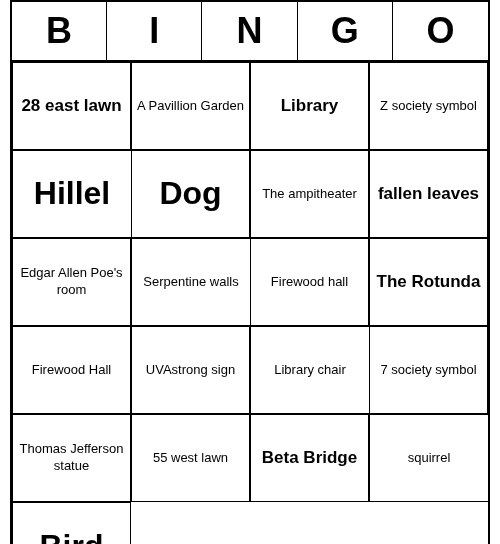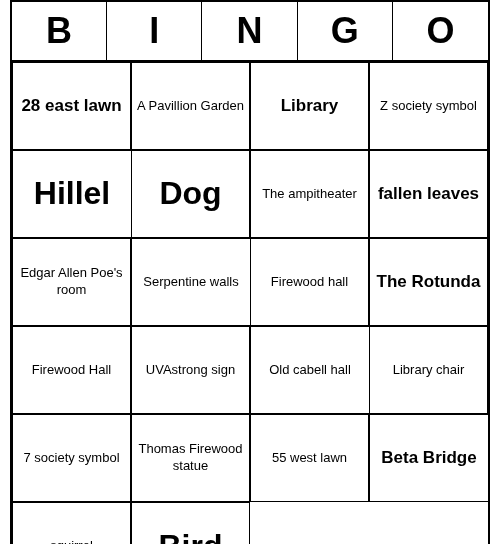--- a/index.html
+++ b/index.html
@@ -114,30 +114,27 @@
       <div class="bingo-cell">
         <span class="cell-text medium">The Rotunda</span>
       </div>
       <div class="bingo-cell">
         <span class="cell-text">Firewood Hall</span>
       </div>
       <div class="bingo-cell">
         <span class="cell-text">UVAstrong sign</span>
       </div>
       <div class="bingo-cell">
-        <span class="cell-text">Old cabell hall</span>
-      </div>
-      <div class="bingo-cell">
         <span class="cell-text">Library chair</span>
       </div>
       <div class="bingo-cell">
         <span class="cell-text">7 society symbol</span>
       </div>
       <div class="bingo-cell">
-        <span class="cell-text">Thomas Firewood statue</span>
+        <span class="cell-text">Thomas Jefferson statue</span>
       </div>
       <div class="bingo-cell">
         <span class="cell-text">55 west lawn</span>
       </div>
       <div class="bingo-cell">
         <span class="cell-text medium">Beta Bridge</span>
       </div>
       <div class="bingo-cell">
         <span class="cell-text">squirrel</span>
       </div>

